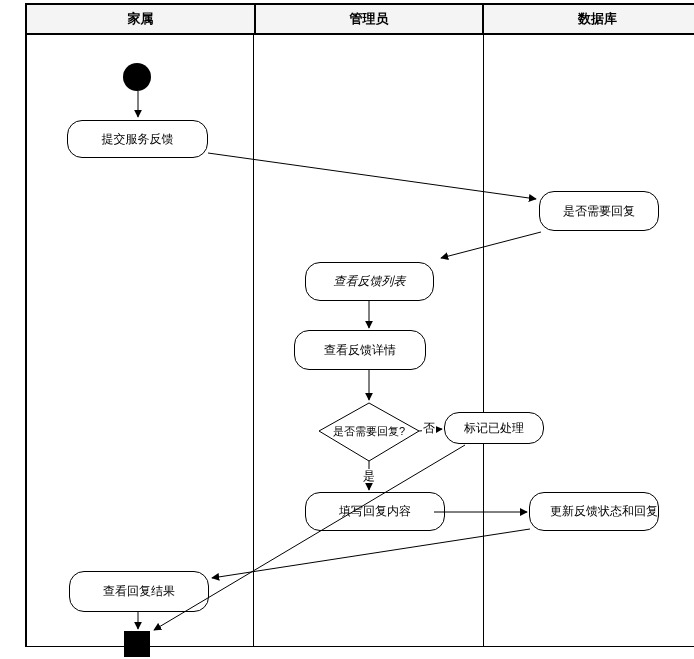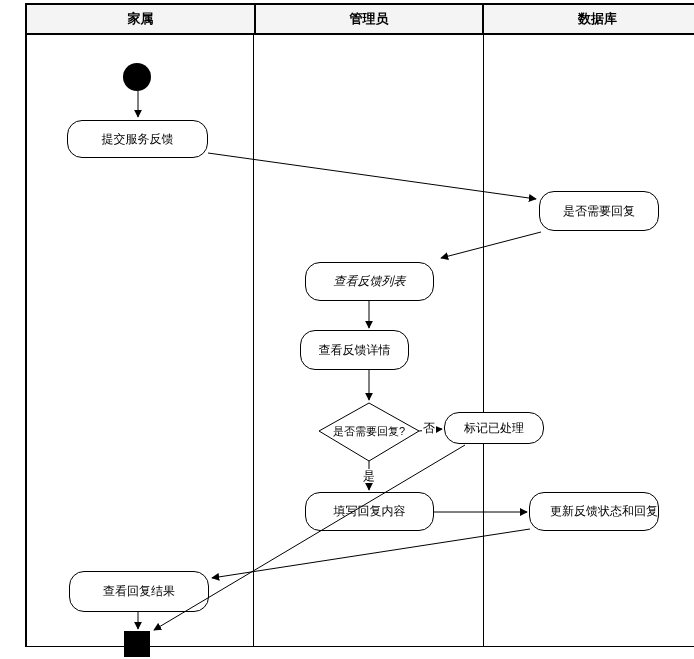--- a/index.html
+++ b/index.html
@@ -47,23 +47,23 @@
     position:absolute;font-size:12px;line-height:14px;background:#fff;
     padding:0 1px;z-index:4;
   }
   .decision-label{
     position:absolute;left:297px;top:424px;width:100px;text-align:center;
     font-size:11px;z-index:4;
   }
   .n-submit{left:45px;top:120px;width:141px;height:38px;}
   .n-save{left:517px;top:191px;width:120px;height:40px;}
   .n-list{left:283px;top:262px;width:129px;height:39px;font-style:italic;}
-  .n-detail{left:278px;top:330px;width:109px;height:40px;}
+  .n-detail{left:272px;top:330px;width:132px;height:40px;}
   .n-mark{left:422px;top:412px;width:100px;height:32px;}
-  .n-fill{left:283px;top:492px;width:129px;height:39px;justify-content:center;}
+  .n-fill{left:283px;top:492px;width:140px;height:39px;justify-content:center;}
   .n-update{left:507px;top:492px;width:130px;height:39px;justify-content:flex-end;}
   .n-result{left:47px;top:571px;width:140px;height:41px;}
   .lbl-no{left:400px;top:421px;}
   .lbl-yes{left:340px;top:469px;}
 </style>
 </head>
 <body>
 
 <div class="canvas">
 

